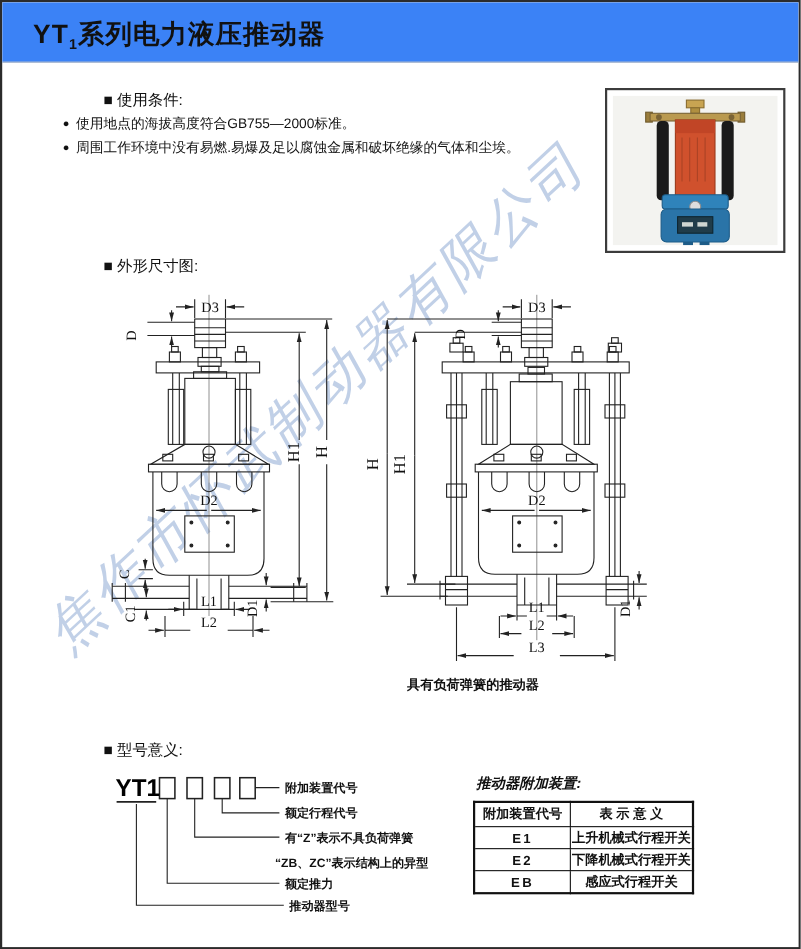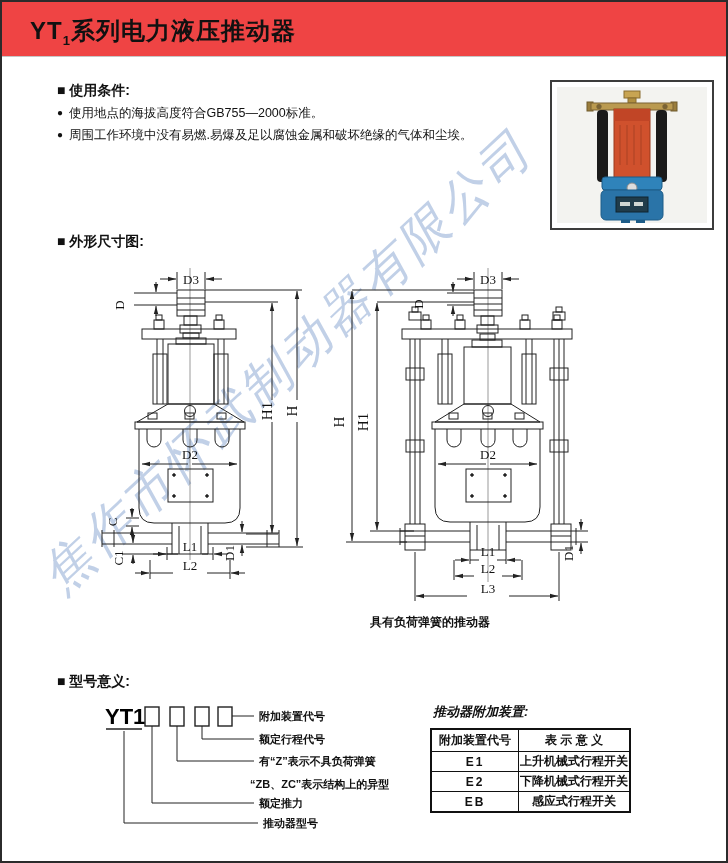--- a/index.html
+++ b/index.html
@@ -1,27 +1,27 @@
 <!DOCTYPE html>
 <html><head>
 <meta charset="utf-8">
 <style>
   html,body{margin:0;padding:0;background:#fff;}
   .page{position:relative;width:724px;height:859px;border:2px solid #2b2b2b;background:#fff;overflow:hidden;
         font-family:"Liberation Sans","DejaVu Sans",sans-serif;color:#111;}
   
-  .hdr{position:absolute;left:0;top:0;width:724px;height:54px;background:#ef4444;border-bottom:1px solid #c6c6c6;}
+  .hdr{position:absolute;left:0;top:0;width:724px;height:54px;background:#3b82f6;border-bottom:1px solid #c6c6c6;}
   .hdr h1{margin:0;padding:13px 0 0 28px;font-size:24px;font-weight:bold;letter-spacing:1px;}
   .hdr h1 sub{font-size:13px;}
   
   .wm{position:absolute;left:48px;top:548px;z-index:1;white-space:nowrap;
       font-size:50px;font-style:italic;letter-spacing:4px;color:rgba(132,162,207,.5);
       transform:rotate(-43deg);transform-origin:0 50%;pointer-events:none;}
   
-  .sec-h{position:absolute;z-index:2;font-size:14px;font-weight:bold;}
+  .sec-h{position:absolute;z-index:2;font-size:14px;font-weight:normal;margin-left:37px;}
   .bullets{position:absolute;left:55px;top:100px;z-index:2;}
   .b-row{font-size:12.5px;height:21.7px;line-height:21.7px;white-space:nowrap;}
   .b-row .dot{font-size:10px;margin-right:6px;vertical-align:1px;}
   
   .photo{position:absolute;left:548px;top:78px;width:150px;height:136px;z-index:2;
          border:2px solid #3c3c3c;background:#fff;padding:5px;}
   
   svg.draw{position:absolute;z-index:2;}
   .s{stroke:#222;stroke-width:1;fill:none;}
   .thin{stroke:#555;stroke-width:.6;fill:none;}

